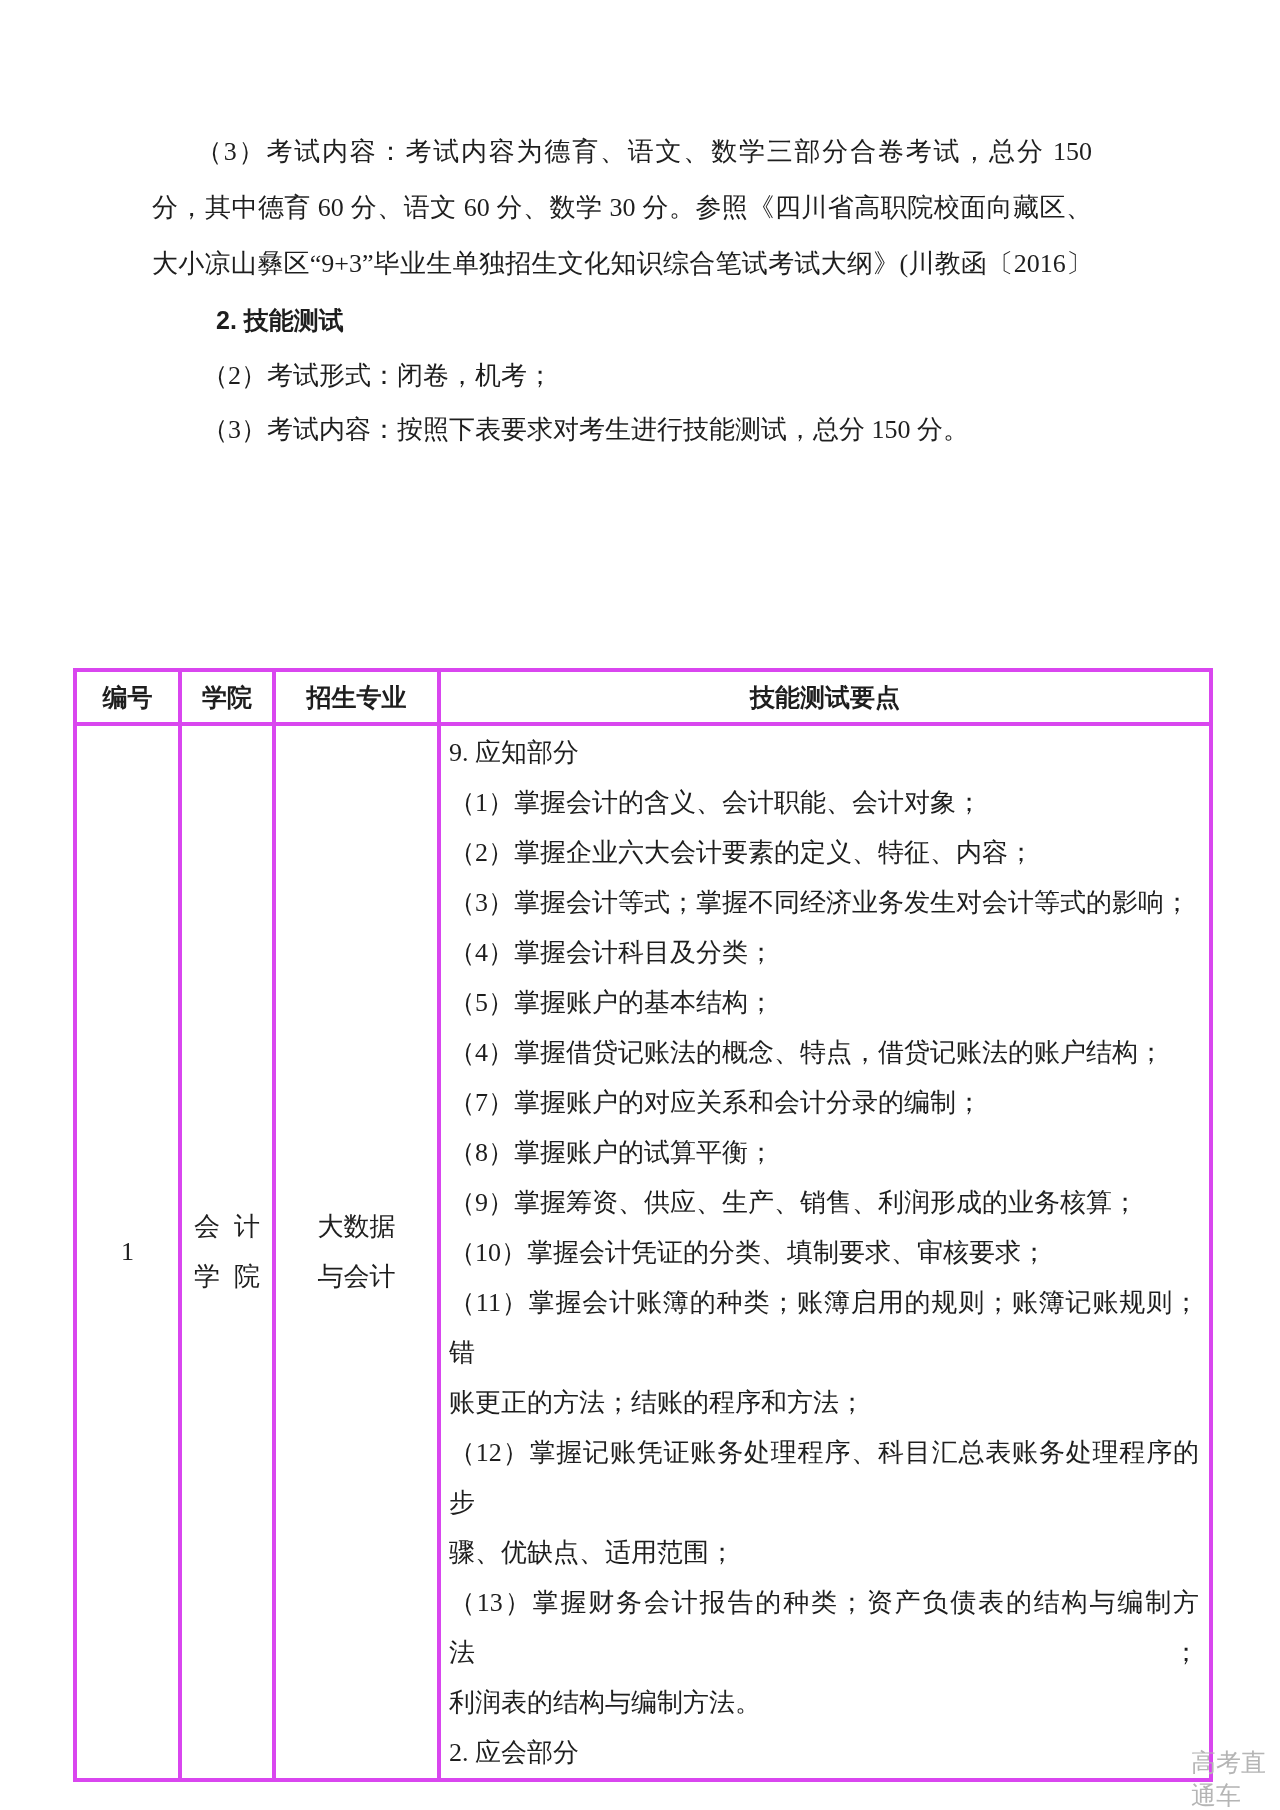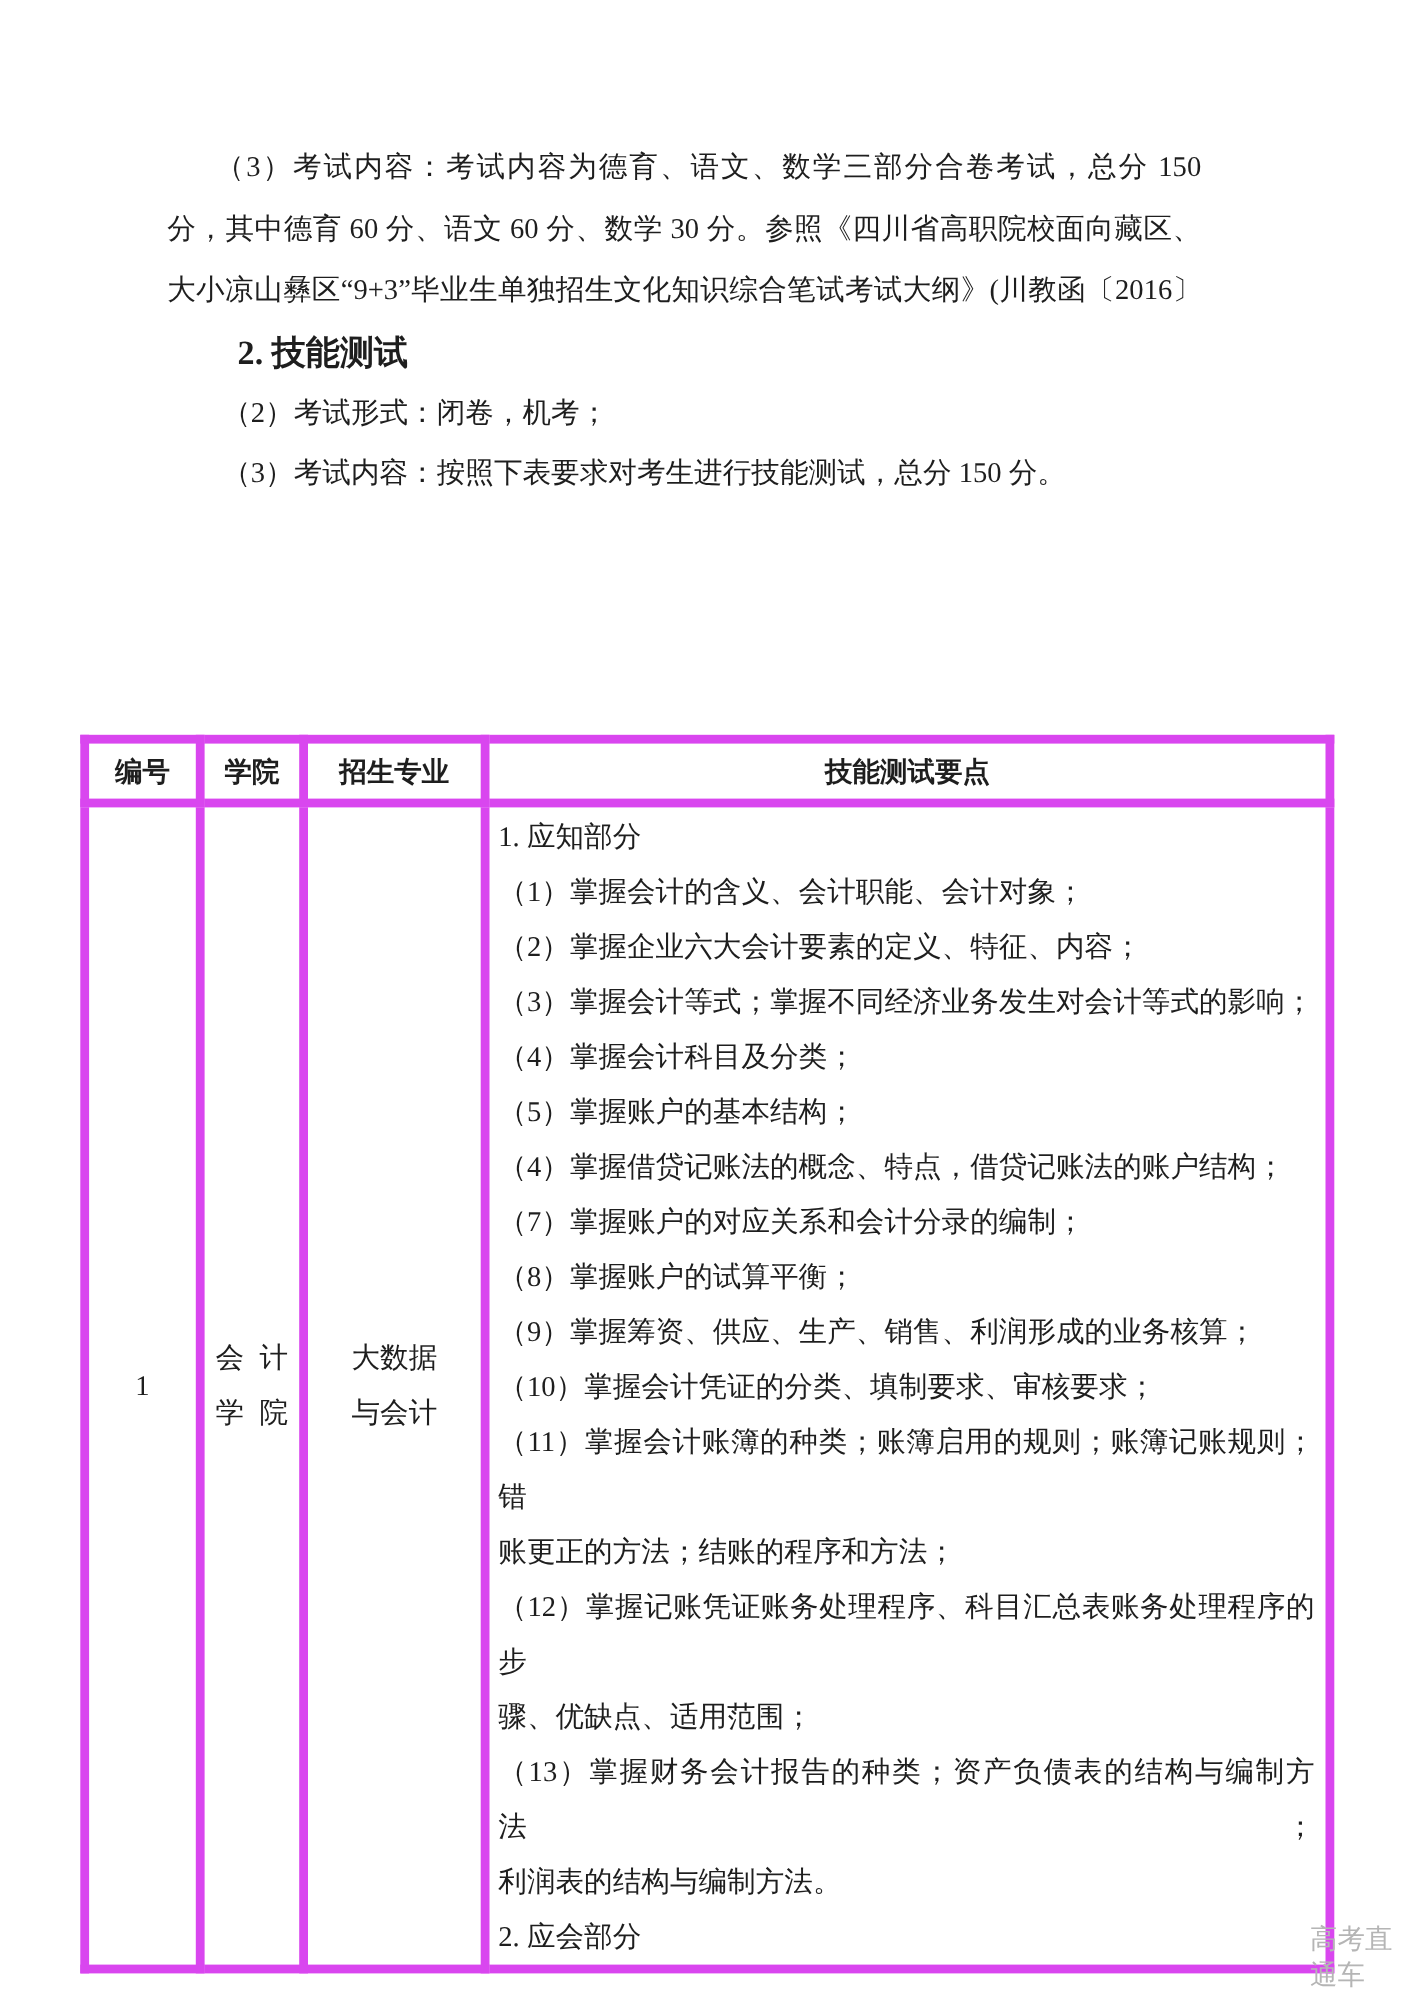--- a/index.html
+++ b/index.html
@@ -11,39 +11,39 @@
     color:#1e1e1e;
     overflow:hidden;
     margin:0 auto;
   }
   .doc { position:absolute; left:152px; top:124px; width:940px; font-size:26px; }
   .iline { line-height:56px; white-space:nowrap; }
   .iline.jf { white-space:normal; text-align:justify; text-align-last:justify; }
   .iline.indent { text-indent:44px; }
   .heading {
     line-height:57px; font-weight:bold; padding-left:64px;
-    font-family:Liberation Serif, serif;
-    font-size:31px;
+    font-family:Liberation Sans, sans-serif;
+    font-size:25px;
   }
   .item { line-height:54px; padding-left:50px; }
   .ttitle {
     margin-top:26px; line-height:54px; text-align:center; font-weight:bold;
     font-family:"Liberation Sans","DejaVu Sans",sans-serif;
     font-size:25px; text-indent:40px;
   }
   table.skills {
     position:absolute; left:73px; top:668px;
     width:1140px; height:957px;
     border-collapse:collapse; table-layout:fixed;
     font-size:26px;
   }
   table.skills col.c1 { width:105px; }
   table.skills col.c2 { width:94px; }
   table.skills col.c3 { width:165px; }
-  table.skills th, table.skills td { border:8px solid #d946ef; }
+  table.skills th, table.skills td { border:4px solid #d946ef; }
   table.skills { border:2px solid #1a1a1a; border-bottom:3px solid #1a1a1a; }
   table.skills tr.hdr th {
     height:50px; font-weight:bold;
     font-family:"Liberation Sans","DejaVu Sans",sans-serif;
     font-size:25px; text-align:center; vertical-align:middle; padding:0;
   }
   table.skills tr.body td { height:905px; vertical-align:middle; text-align:center; }
   .vblock { display:inline-block; vertical-align:middle; }
   .vline { line-height:50px; text-align:justify; text-align-last:justify; }
   .w66 { width:66px; }
@@ -99,21 +99,21 @@
           <div class="vline">学院</div>
         </div>
       </td>
       <td>
         <div class="vblock w78">
           <div class="vline">大数据</div>
           <div class="vline">与会计</div>
         </div>
       </td>
       <td class="points">
-            <div class="pt">1. 应知部分</div>
+            <div class="pt">9. 应知部分</div>
             <div class="pt">（1）掌握会计的含义、会计职能、会计对象；</div>
             <div class="pt">（2）掌握企业六大会计要素的定义、特征、内容；</div>
             <div class="pt">（3）掌握会计等式；掌握不同经济业务发生对会计等式的影响；</div>
             <div class="pt">（4）掌握会计科目及分类；</div>
             <div class="pt">（5）掌握账户的基本结构；</div>
             <div class="pt">（4）掌握借贷记账法的概念、特点，借贷记账法的账户结构；</div>
             <div class="pt">（7）掌握账户的对应关系和会计分录的编制；</div>
             <div class="pt">（8）掌握账户的试算平衡；</div>
             <div class="pt">（9）掌握筹资、供应、生产、销售、利润形成的业务核算；</div>
             <div class="pt">（10）掌握会计凭证的分类、填制要求、审核要求；</div>

